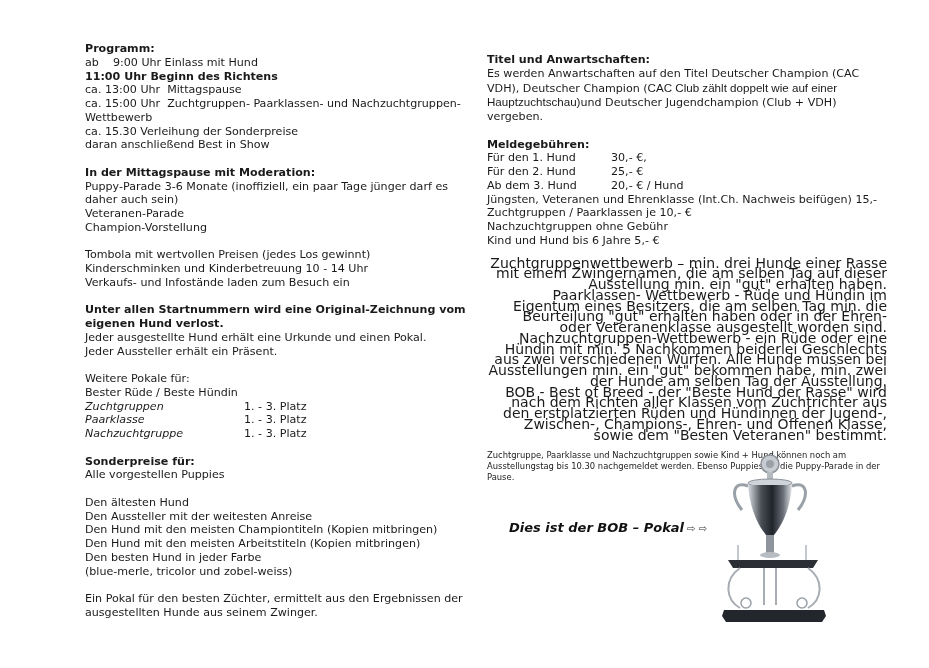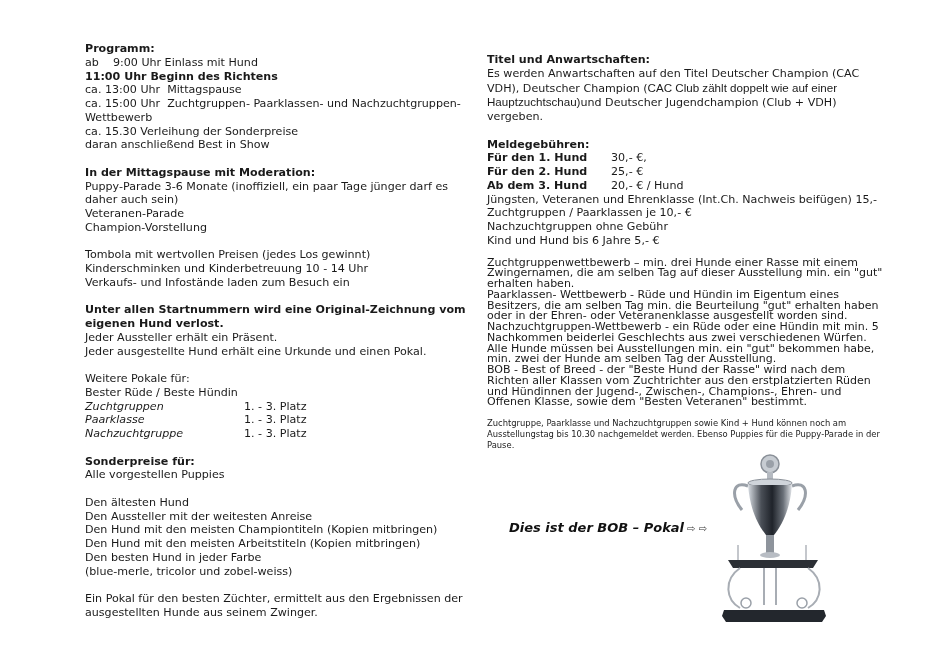--- a/index.html
+++ b/index.html
@@ -9,23 +9,23 @@
   }
   .col { position: absolute; }
   .left { left: 40px; top: 42px; width: 400px; margin-left: 45px; }
   .right { left: 487px; top: 53px; width: 420px; }
   .ln { font-size: 11.1px; line-height: 13.75px; white-space: nowrap; display: block; }
   .b { font-weight: bold; }
   .gap { height: 13.75px; }
   .gap-s { height: 10px; }
   .row { display: flex; }
   .row .k { width: 159px; font-style: italic; }
-  .row .k2 { width: 124px; font-weight: bold; }
+  .row .k2 { width: 124px; }
   .arial { font-family: "Liberation Sans", sans-serif; font-size: 11.6px; }
-  .small { font-size: 11px; line-height: 10.75px; white-space: normal; display: block; width: 400px; }
+  .small { font-size: 14px; line-height: 10.75px; white-space: normal; display: block; width: 400px; text-align: right; }
   .smallb { font-size: 8.4px; line-height: 10.9px; font-weight: normal; display: block; width: 400px; white-space: normal; }
   .bob {
     position: absolute; left: 509px; top: 520px;
     font-size: 13px; font-weight: bold; font-style: italic; color: #111;
     white-space: nowrap;
   }
   .bob .arrows { font-size: 10px; font-style: normal; font-weight: normal; margin-left: 3px; color: #333; }
   .trophy { position: absolute; left: 718px; top: 450px; width: 115px; height: 180px; }
 </style>
 </head>
@@ -49,22 +49,22 @@
   <span class="ln">Champion-Vorstellung</span>
   <div class="gap"></div>
 
   <span class="ln">Tombola mit wertvollen Preisen (jedes Los gewinnt)</span>
   <span class="ln">Kinderschminken und Kinderbetreuung 10 - 14 Uhr</span>
   <span class="ln">Verkaufs- und Infostände laden zum Besuch ein</span>
   <div class="gap"></div>
 
   <span class="ln b">Unter allen Startnummern wird eine Original-Zeichnung vom</span>
   <span class="ln b">eigenen Hund verlost.</span>
+  <span class="ln">Jeder ausgestellte Hund erhält eine Urkunde und einen Pokal.</span>
   <span class="ln">Jeder Aussteller erhält ein Präsent.</span>
-  <span class="ln">Jeder ausgestellte Hund erhält eine Urkunde und einen Pokal.</span>
   <div class="gap"></div>
 
   <span class="ln">Weitere Pokale für:</span>
   <span class="ln">Bester Rüde / Beste Hündin</span>
   <div class="ln row">
     <span class="k">Zuchtgruppen</span>
     <span>1. - 3. Platz</span>
   </div>
   <div class="ln row">
     <span class="k">Paarklasse</span>

